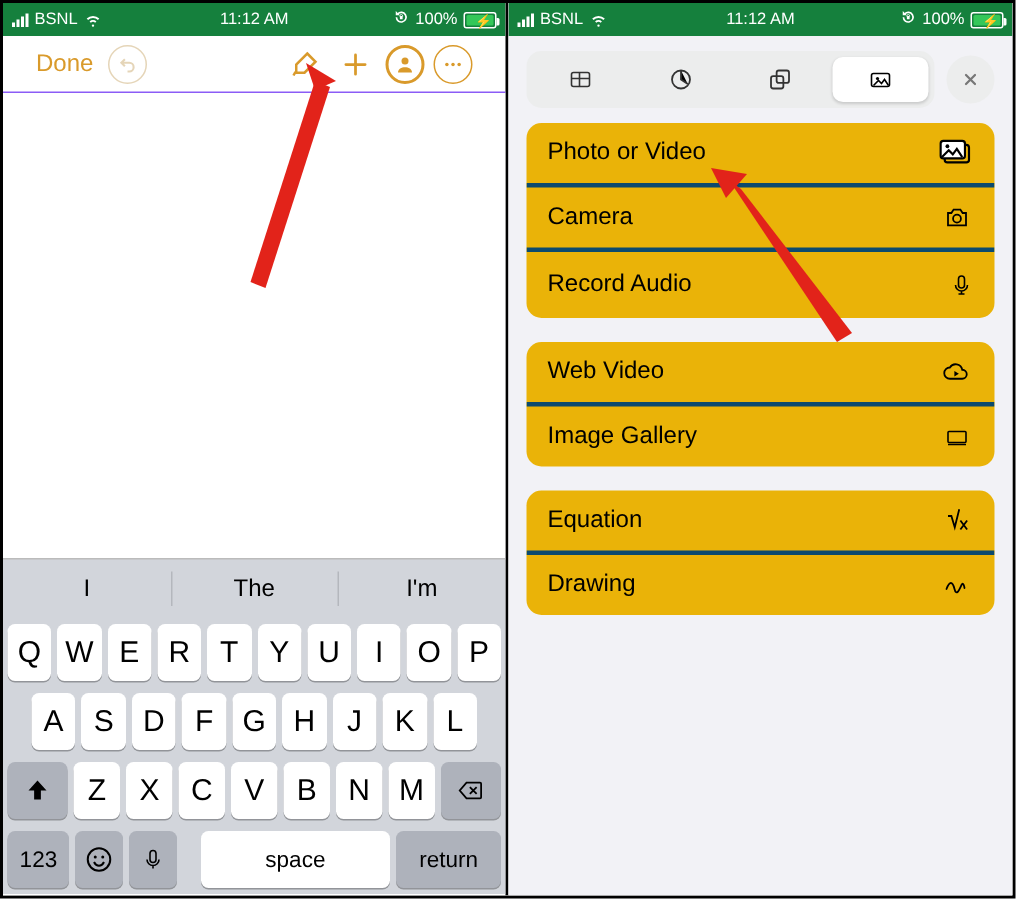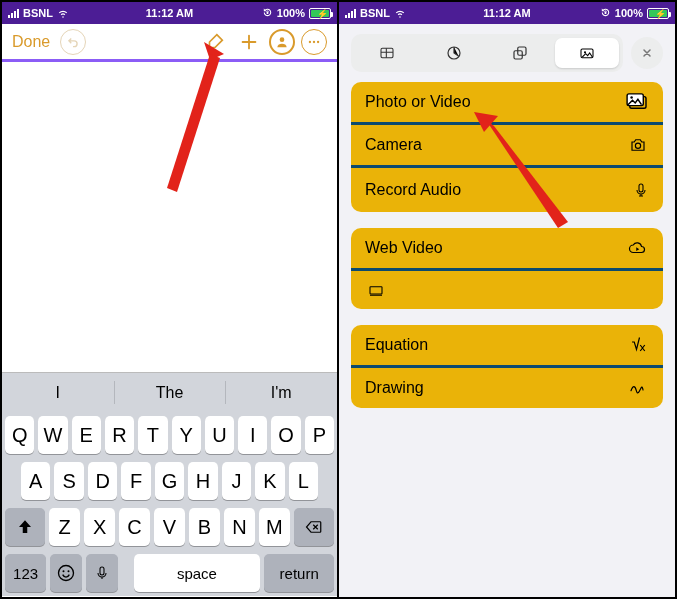--- a/index.html
+++ b/index.html
@@ -15,26 +15,26 @@
     height: 100%;
     background: #fff;
     overflow: hidden;
   }
   .phone-left { width: 337px; border-right: 2px solid #000; }
   .phone-right { flex: 1; }
 
   
   .status-bar {
     height: 22px;
-    background: #4c1d95;
+    background: #15803d;
     color: #fff;
     display: flex;
     align-items: center;
     font-size: 11px;
-    font-weight: 700;
+    font-weight: 400;
     padding: 0 6px;
     position: relative;
   }
   .status-left { display: flex; align-items: center; gap: 4px; }
   .status-center { position: absolute; left: 0; right: 0; text-align: center; pointer-events: none; }
   .status-right { margin-left: auto; display: flex; align-items: center; gap: 4px; }
   .signal { display: inline-flex; align-items: flex-end; gap: 1px; }
   .signal span { width: 2px; background: #fff; display: inline-block; }
   .signal span:nth-child(1){height:3px} .signal span:nth-child(2){height:5px}
   .signal span:nth-child(3){height:7px} .signal span:nth-child(4){height:9px}
@@ -42,22 +42,22 @@
   .battery {
     width: 22px; height: 11px; border: 1px solid #fff; border-radius: 2px;
     position: relative; display: inline-block;
   }
   .battery::after { content:''; position:absolute; right:-3px; top:3px; width:2px; height:5px; background:#fff; border-radius:0 1px 1px 0;}
   .battery .fill { background:#34c759; position:absolute; left:1px; top:1px; bottom:1px; right:1px; border-radius:1px;}
   .bolt { position:absolute; left:7px; top:0; color:#fff; font-size:9px; }
 
   
   .toolbar {
-    height: 38px; display: flex; align-items: center; padding: 0 10px; gap: 6px;
-    border-bottom: 3px solid #8b5cf6;
+    height: 38px; display: flex; align-items: center; padding: 0 22px; gap: 6px;
+    border-bottom: 1px solid #8b5cf6;
   }
   .tb-done { color: #d99a2b; font-size: 16px; font-weight: 500; }
   .tb-undo {
     width: 26px; height: 26px; border: 1.5px solid #e5d5b8; border-radius: 50%;
     display:flex; align-items:center; justify-content:center; color:#e5d5b8; margin-left:4px;
   }
   .tb-spacer { flex: 1; }
   .tb-icon { width: 28px; height: 28px; display:flex; align-items:center; justify-content:center; color:#d99a2b; }
   .tb-profile {
     width: 26px; height: 26px; border: 2px solid #d99a2b; border-radius: 50%;
@@ -389,20 +389,21 @@
       <div class="menu-item">
         <span>Web Video</span>
         <span class="mi-icon">
           <svg width="24" height="18" viewBox="0 0 24 24">
               <path d="M7 18a5 5 0 010-10 6 6 0 0111 2 4 4 0 010 8H7z" fill="none" stroke="#000" stroke-width="1.6"></path>
               <path d="M11 11l4 2.5-4 2.5z" fill="#000"></path>
             </svg>
         </span>
       </div>
       <div class="menu-item">
+        <span>Image Gallery</span>
         <span class="mi-icon">
           <svg width="22" height="16" viewBox="0 0 24 24">
               <rect x="3" y="7" width="18" height="11" rx="1" fill="none" stroke="#000" stroke-width="1.6"></rect>
               <path stroke="#000" stroke-width="1.6" d="M3 20h18"></path>
             </svg>
         </span>
       </div>
     </div>
 
     <div class="menu-group">

